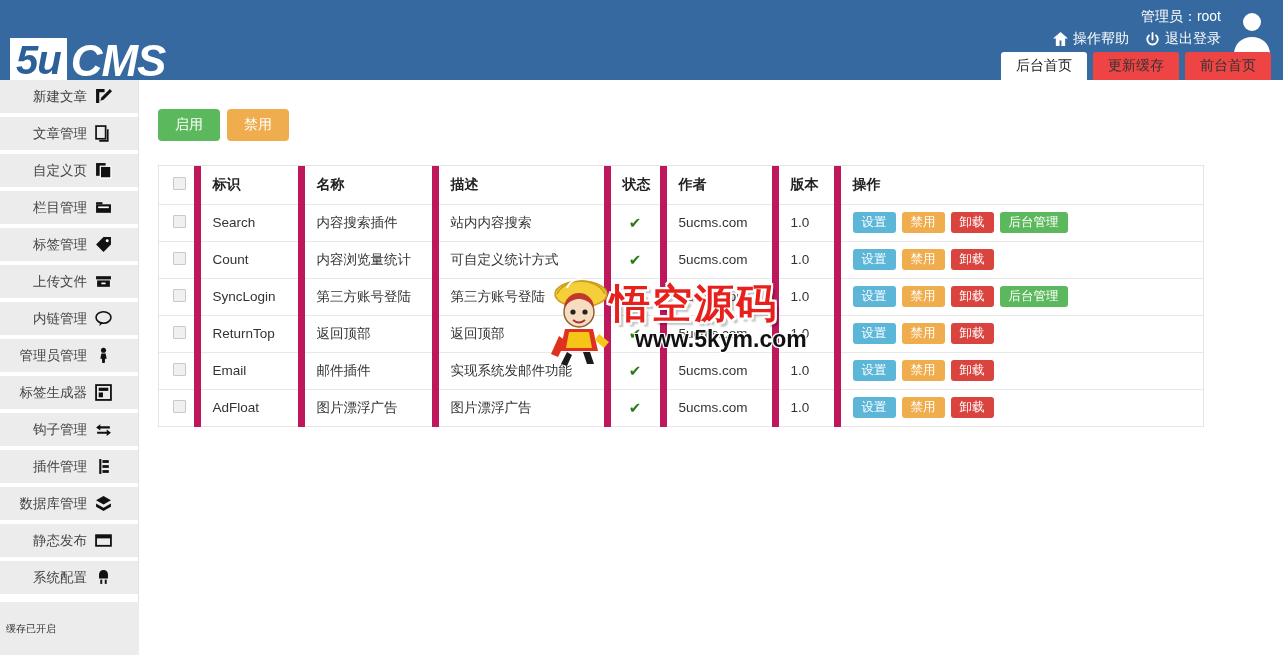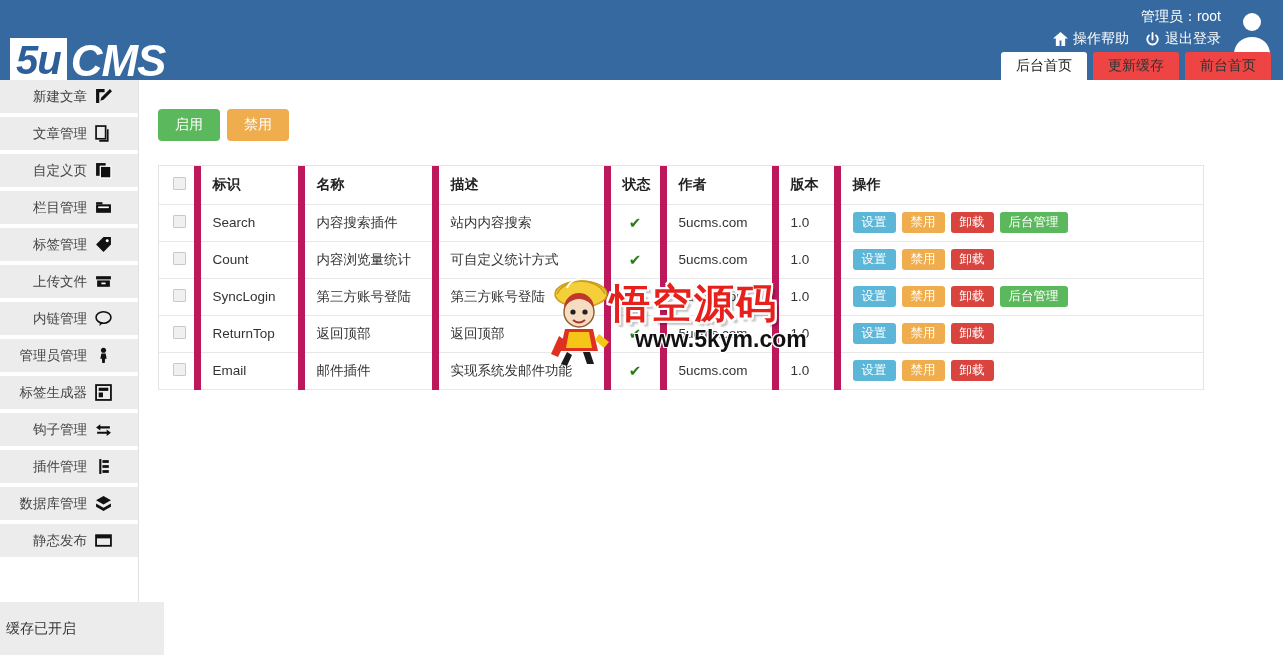--- a/index.html
+++ b/index.html
@@ -85,25 +85,25 @@
   }
   .nav-label { margin-right: 8px; }
   .nav-icon {
     width: 17px; height: 17px;
     display: flex; align-items: center; justify-content: center;
     color: #1a1a1a;
   }
   .nav-icon svg { display: block; }
   .cache-status {
     position: absolute; left: 0; bottom: 0;
-    width: 164px; height: 53px;
+    width: 139px; height: 53px;
     background: #ececec;
     display: flex; align-items: center;
     padding-left: 6px;
-    font-size: 14px; color: #333;
+    font-size: 10px; color: #333;
   }
 
   
   .main {
     position: absolute; left: 140px; top: 80px;
     width: 1143px; height: 474px;
     background: #ffffff;
   }
   .toolbar {
     position: absolute; left: 18px; top: 29px;
@@ -381,20 +381,30 @@
   <div class="nav-item">
     <span class="nav-label">静态发布</span>
     <span class="nav-icon">
       <svg width="17" height="17" viewBox="0 0 16 16">
           <rect x="1" y="3" width="14" height="10" fill="none" stroke="#111" stroke-width="1.7"></rect>
           <rect x="1" y="3" width="14" height="3" fill="#111"></rect>
         </svg>
     </span>
   </div>
 
+  <div class="nav-item">
+    <span class="nav-label">系统配置</span>
+    <span class="nav-icon">
+      <svg width="17" height="17" viewBox="0 0 16 16">
+          <path d="M8 1c2.5 0 4.2 1.8 4.2 4.2V9H3.8V5.2C3.8 2.8 5.5 1 8 1z" fill="#111"></path>
+          <rect x="5" y="10" width="1.8" height="4" fill="#111"></rect>
+          <rect x="9.2" y="10" width="1.8" height="4" fill="#111"></rect>
+        </svg>
+    </span>
+  </div>
 
   <div class="cache-status">缓存已开启</div>
 </div>
 
 <div class="main">
 
   <div class="toolbar">
     <button class="btn btn-green">启用</button>
     <button class="btn btn-orange">禁用</button>
   </div>
@@ -497,20 +507,36 @@
           <td class="col-ver">1.0</td>
           <td class="col-ops">
             <div class="ops">
               <button class="opbtn op-blue">设置</button>
               <button class="opbtn op-orange">禁用</button>
               <button class="opbtn op-red">卸载</button>
             </div>
           </td>
         </tr>
 
+        <tr>
+          <td class="col-cb"><span class="cb"></span></td>
+          <td class="col-id">AdFloat</td>
+          <td class="col-name">图片漂浮广告</td>
+          <td class="col-desc">图片漂浮广告</td>
+          <td class="col-state"><span class="check">✔</span></td>
+          <td class="col-author">5ucms.com</td>
+          <td class="col-ver">1.0</td>
+          <td class="col-ops">
+            <div class="ops">
+              <button class="opbtn op-blue">设置</button>
+              <button class="opbtn op-orange">禁用</button>
+              <button class="opbtn op-red">卸载</button>
+            </div>
+          </td>
+        </tr>
 
       </tbody>
     </table>
   </div>
 </div>
 
 <div class="watermark">
   <div class="wm-char">
     <svg width="80" height="92" viewBox="0 0 80 92">
       <ellipse cx="36" cy="20" rx="26" ry="13" fill="#f4cf3a" stroke="#c99b16" stroke-width="1.5"></ellipse>

